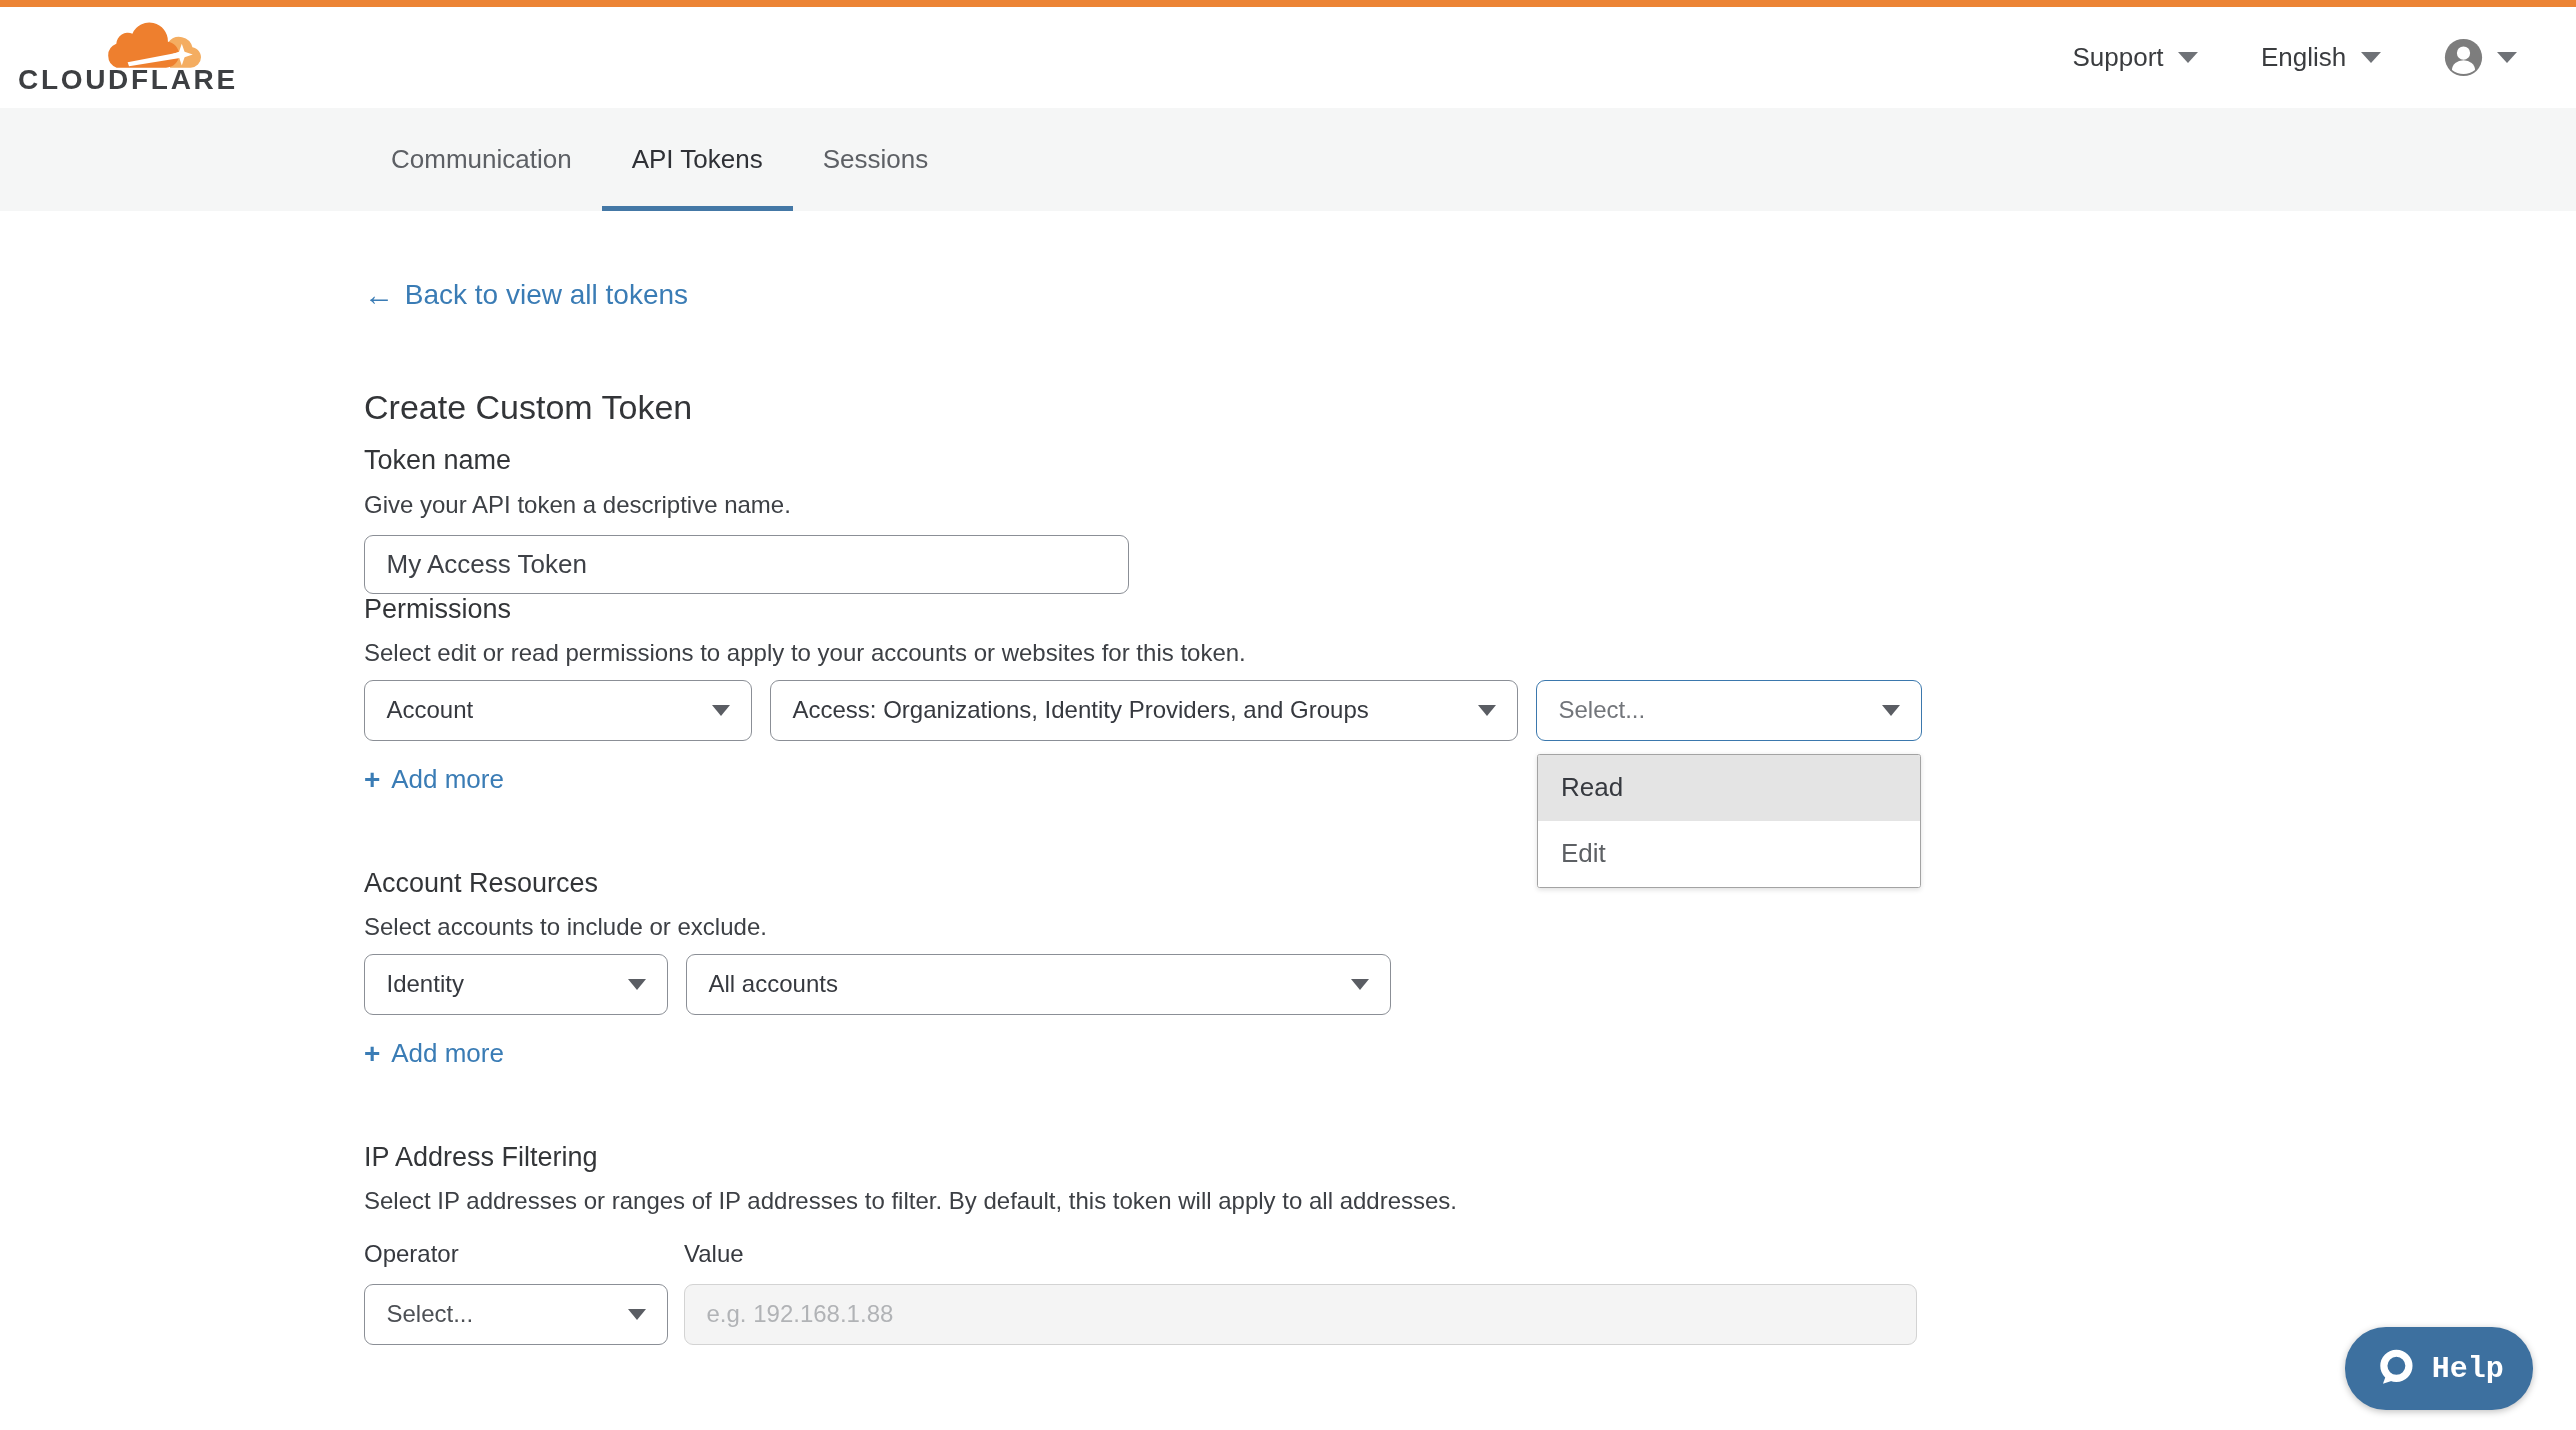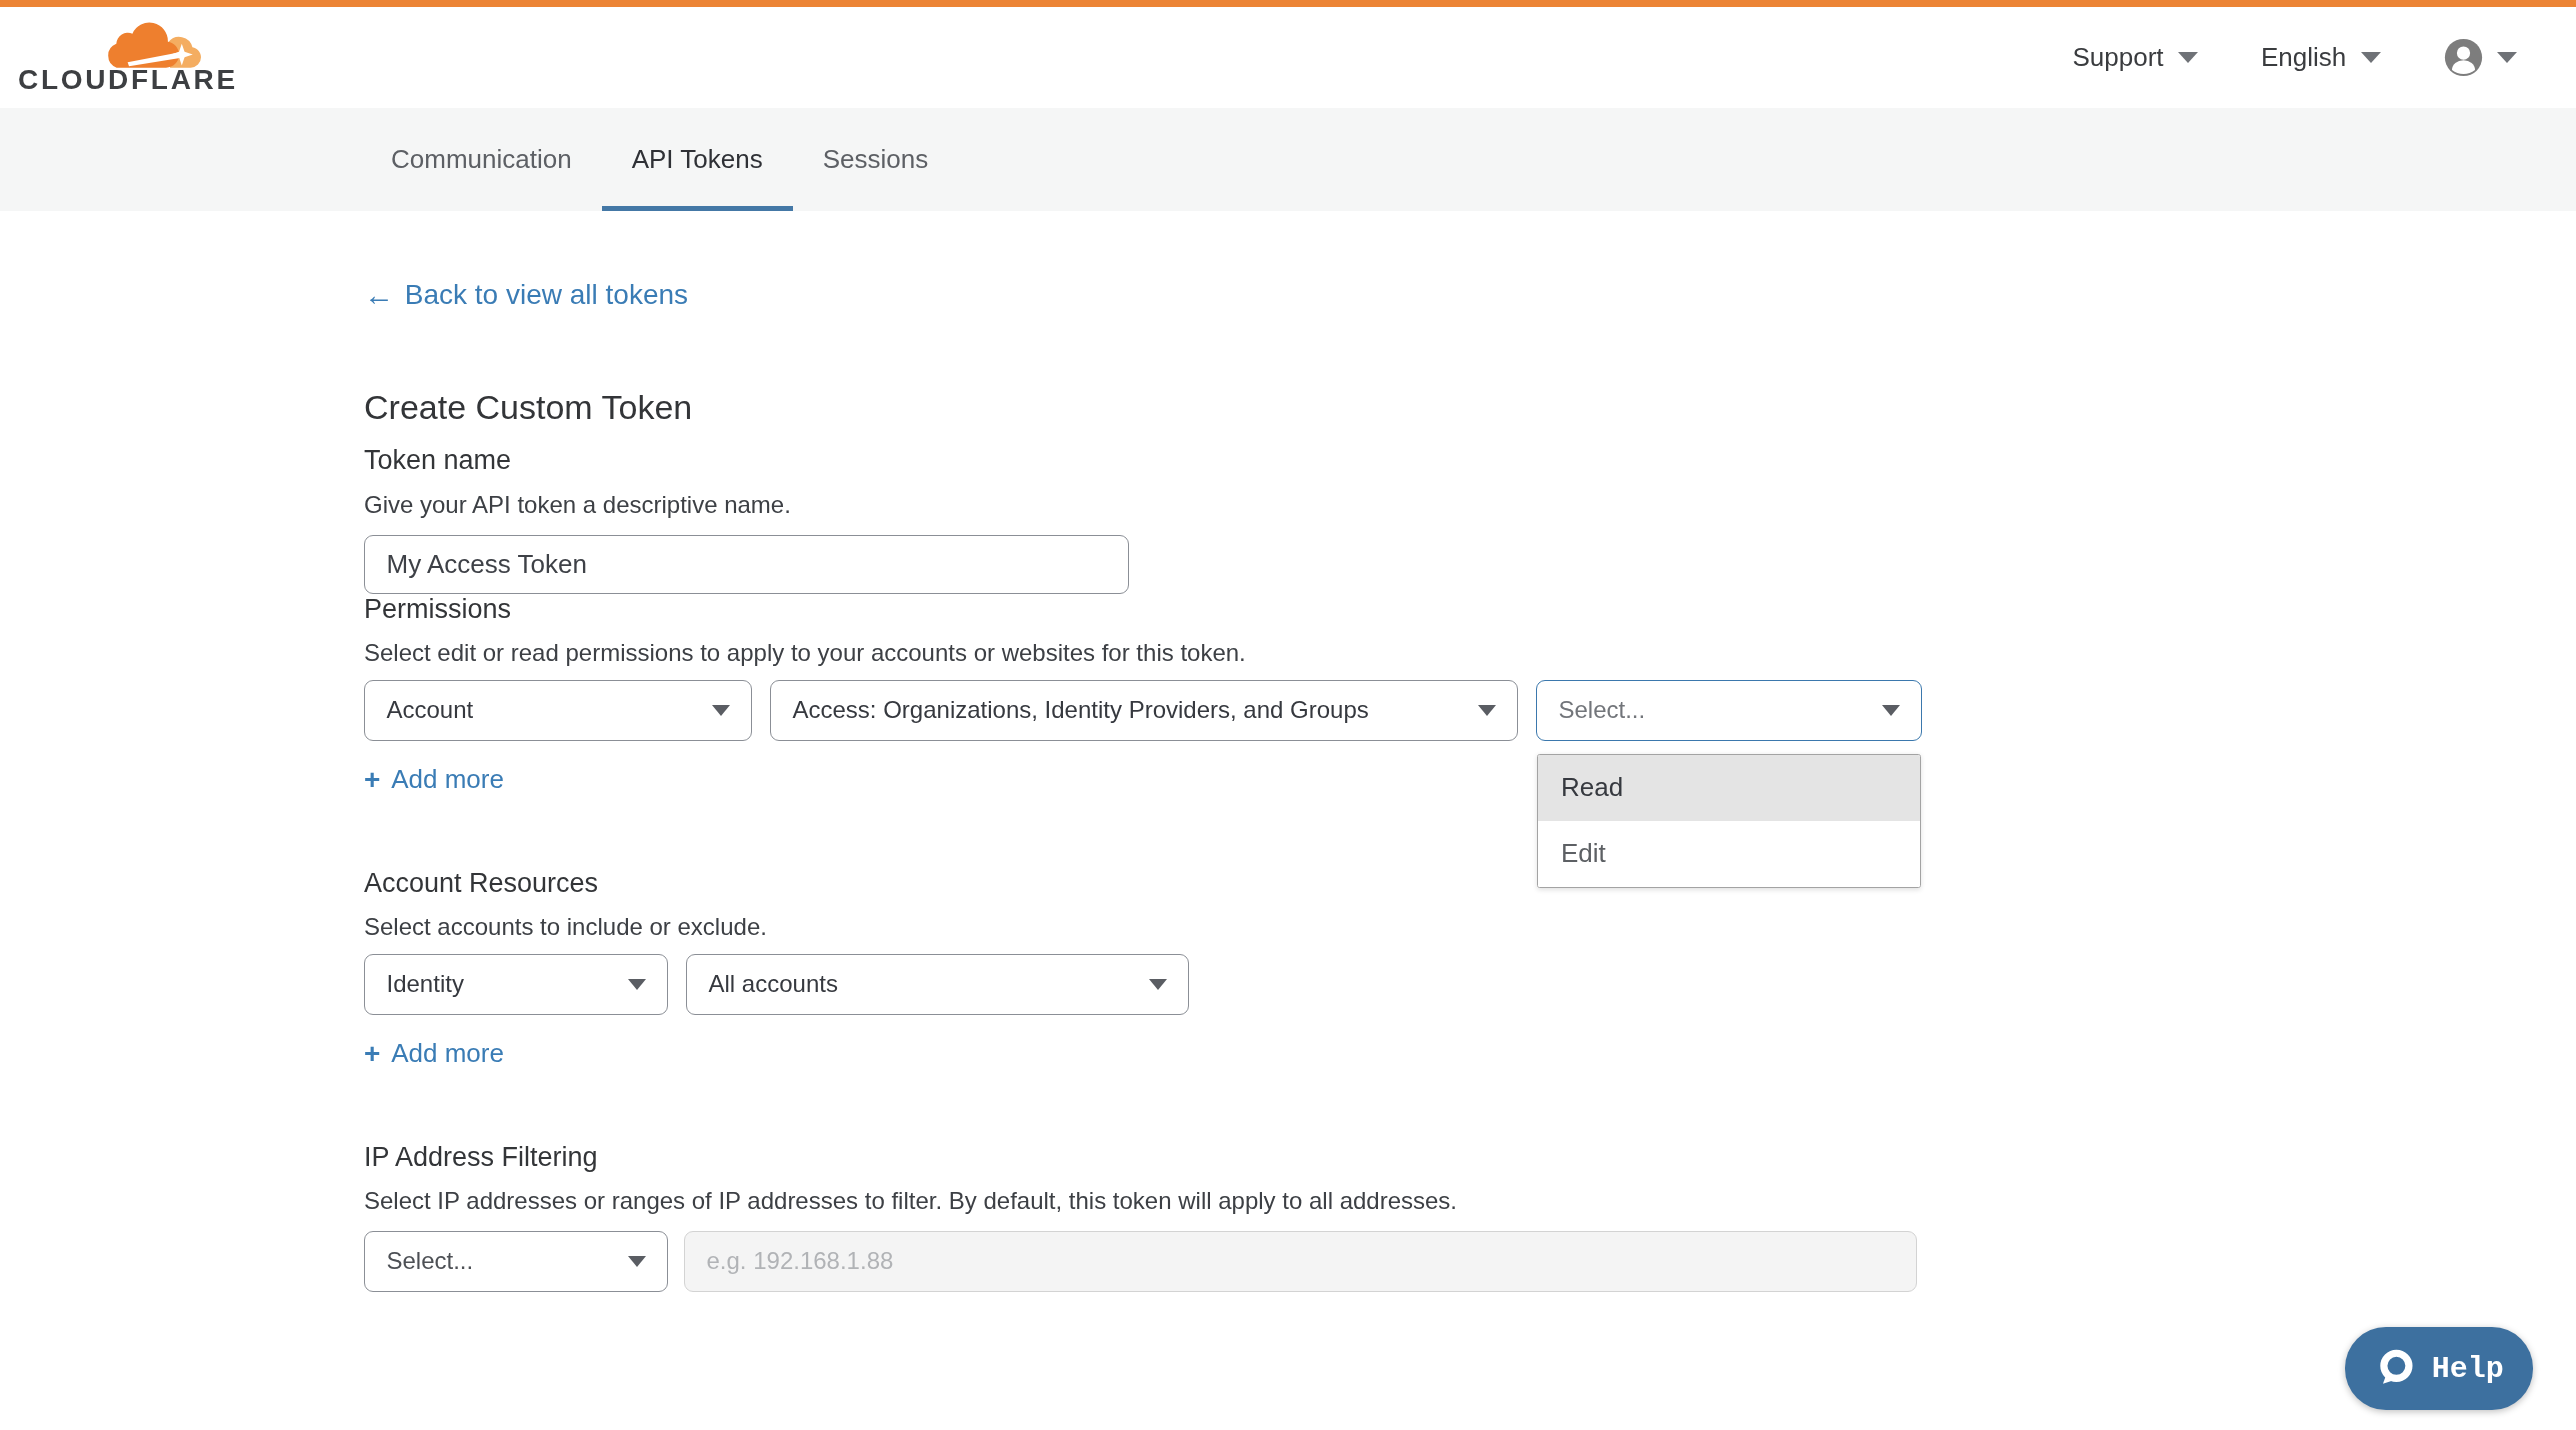--- a/index.html
+++ b/index.html
@@ -83,21 +83,21 @@
   }
   .dropdown .caret { border-top-color:#5a5d63; border-left-width:9px; border-right-width:9px; }
   .dropdown.focused { border-color:#3b78ad; }
   .dd-placeholder { color:#72757a; }
   .dd-placeholder-dark { color:#4d5055; }
 
   .w-scope   { width:388px; }
   .w-group   { width:748px; }
   .w-level   { width:386px; }
   .w-include { width:304px; }
-  .w-allacc  { width:503px; }
+  .w-allacc  { width:705px; }
   .w-ipop    { width:304px; }
 
   .dd-menu {
     position:absolute; top:calc(100% + 14.4px); left:0; width:100%;
     background:#fff; border:0.9px solid #a3a3a3; border-radius:2.7px;
     box-shadow:0 1.8px 5.4px rgba(0,0,0,0.12); z-index:10; overflow:hidden;
   }
   .dd-menu-item {
     height:66px; display:flex; align-items:center; padding:0 23px;
     font-size:26px; color:#5d6064; cursor:pointer; background:#fff;
@@ -242,20 +242,24 @@
       <span class="plus">+</span>
       <span>Add more</span>
     </a>
   </section>
 
   
   <section>
     <div class="section-heading mt-ip">IP Address Filtering</div>
     <div class="section-desc">Select IP addresses or ranges of IP addresses to filter. By default, this token will apply to all addresses.</div>
 
+    <div class="ip-labels">
+      <div class="ip-label-operator">Operator</div>
+      <div>Value</div>
+    </div>
 
     <div class="ip-row">
       <div class="dropdown w-ipop">
         <span class="dd-placeholder-dark">Select...</span>
         <span class="caret"></span>
       </div>
       <input class="value-input" type="text" disabled="" placeholder="e.g. 192.168.1.88" style="">
     </div>
   </section>
 

